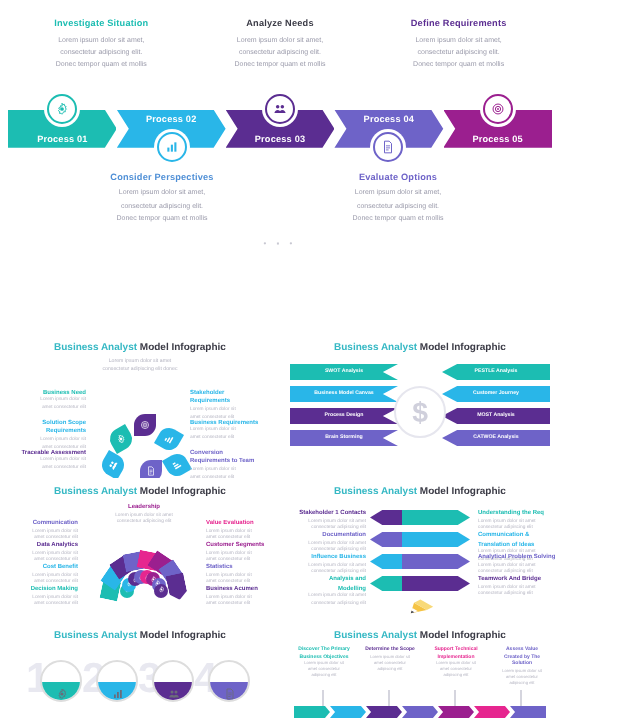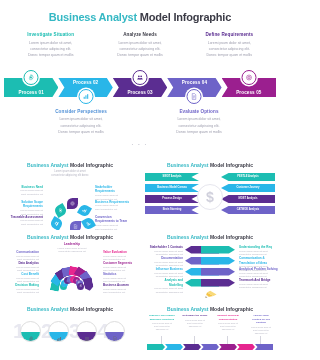--- a/index.html
+++ b/index.html
@@ -230,24 +230,20 @@
   .tl-b { font-size:2.1px; color:#b5b5c2; line-height:1.55; margin-top:1px; }
   .tl-bar { position:absolute; bottom:2px; left:2px; right:2px; height:6px; display:flex; }
   .tl-seg { flex:1; position:relative; }
   .tl-tick { position:absolute; width:0.6px; background:#d5d5de; }
 </style>
 </head>
 <body>
 
 <div class="page">
 
-  <div class="main-title">
-    <span class="accent">Business Analyst</span>
-    <span class="dark">Model Infographic</span>
-  </div>
 
   <div class="top-cols">
     <div class="col">
       <div class="col-head" style="color: rgb(28, 189, 178);">Investigate Situation</div>
       <div class="col-body">Lorem ipsum dolor sit amet,<br>consectetur adipiscing elit.<br>Donec tempor quam et mollis</div>
     </div>
     <div class="col">
       <div class="col-head" style="color: rgb(59, 59, 70);">Analyze Needs</div>
       <div class="col-body">Lorem ipsum dolor sit amet,<br>consectetur adipiscing elit.<br>Donec tempor quam et mollis</div>
     </div>

